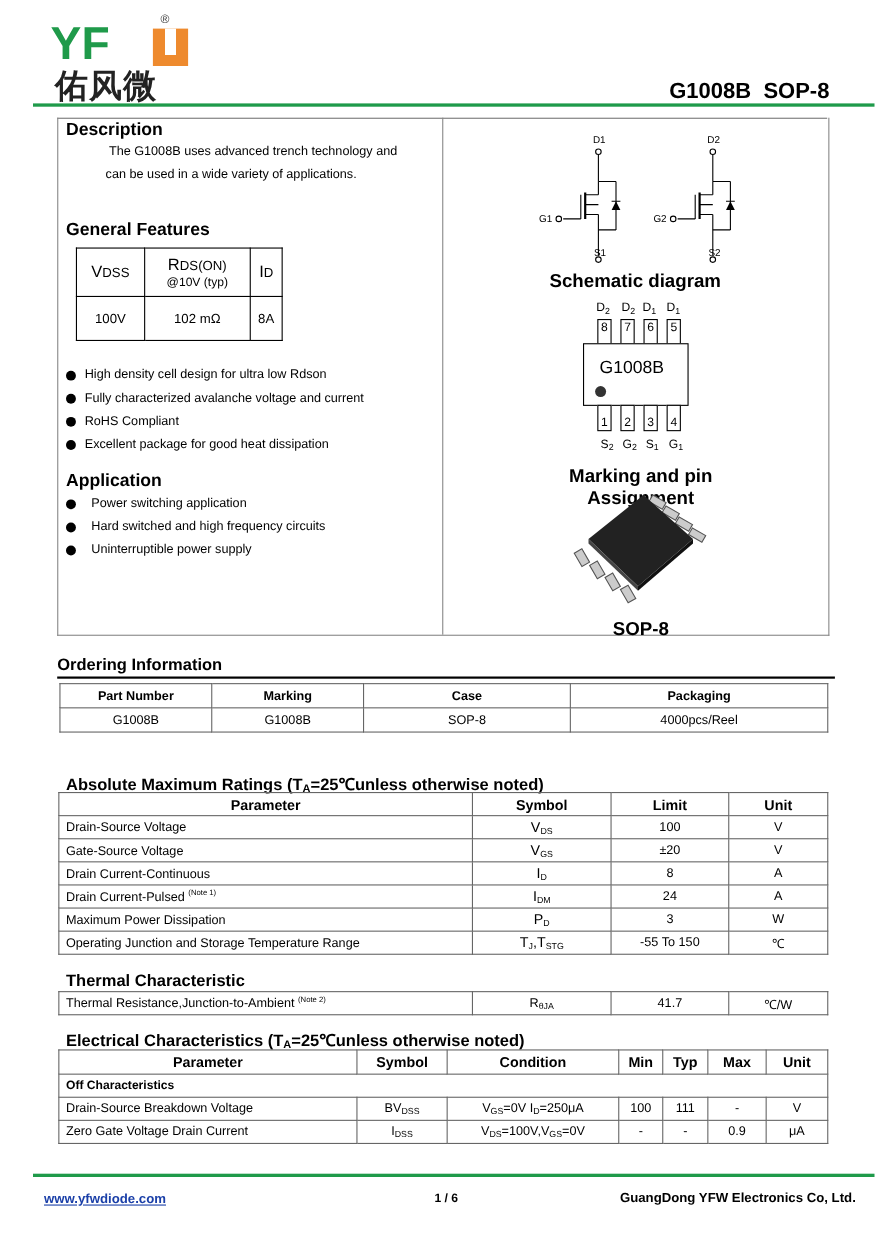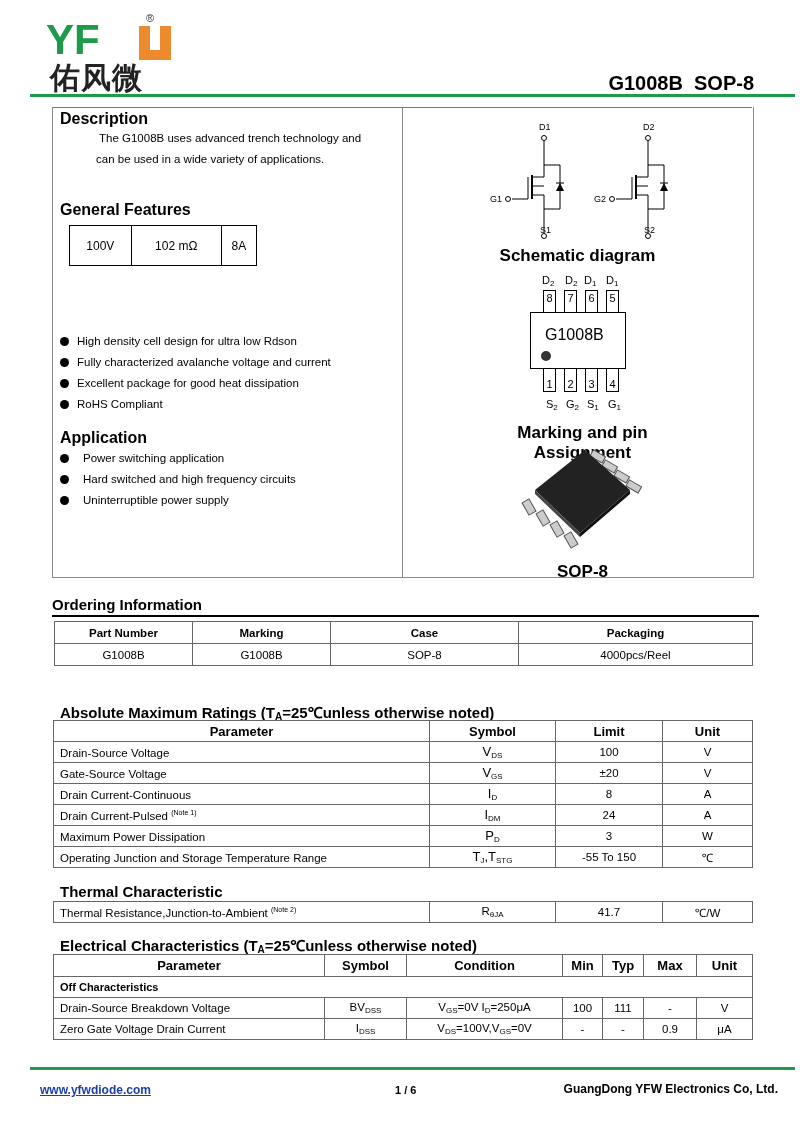--- a/index.html
+++ b/index.html
@@ -51,44 +51,49 @@
 
 <h2 class="abs" style="left:60px;top:110px;">Description</h2>
 <div class="abs p" style="left:60px;top:128px;width:335px;">
   <div style="padding-left:3px;"><span>The G1008B uses advanced trench technology and</span></div>
   <div>can be used in a wide variety of applications.</div>
 </div>
 
 <h2 class="abs" style="left:60px;top:201px;">General Features</h2>
 <table class="abs feat" style="left:69px;top:225px;width:188px;">
   <tbody>
+      <tr style="height:44px;">
+    <td class="hd"><span>V</span><span style="font-size:12px">DSS</span></td>
+    <td><span class="hd">R</span><span>DS(ON)</span><br><span style="font-size:11px">@10V (typ)</span></td>
+    <td class="hd"><span>I</span><span style="font-size:12px">D</span></td>
+  </tr>
   <tr style="height:40px;">
     <td>100V</td>
     <td>102 mΩ</td>
     <td>8A</td>
   </tr>
 </tbody>
   </table>
 
 <div class="abs" style="left:60px;top:331px;">
   <div class="bl">
       <span class="dot"></span>
       <span>High density cell design for ultra low Rdson</span>
     </div>
   <div class="bl">
       <span class="dot"></span>
       <span>Fully characterized avalanche voltage and current</span>
     </div>
   <div class="bl">
       <span class="dot"></span>
+      <span>RoHS Compliant</span>
+    </div>
+  <div class="bl">
+      <span class="dot"></span>
       <span>Excellent package for good heat dissipation</span>
-    </div>
-  <div class="bl">
-      <span class="dot"></span>
-      <span>RoHS Compliant</span>
     </div>
 </div>
 
 <h2 class="abs" style="left:60px;top:429px;">Application</h2>
 <div class="abs" style="left:60px;top:448px;">
   <div class="bl">
       <span class="dot" style="margin-right:14px"></span>
       <span>Power switching application</span>
     </div>
   <div class="bl">

